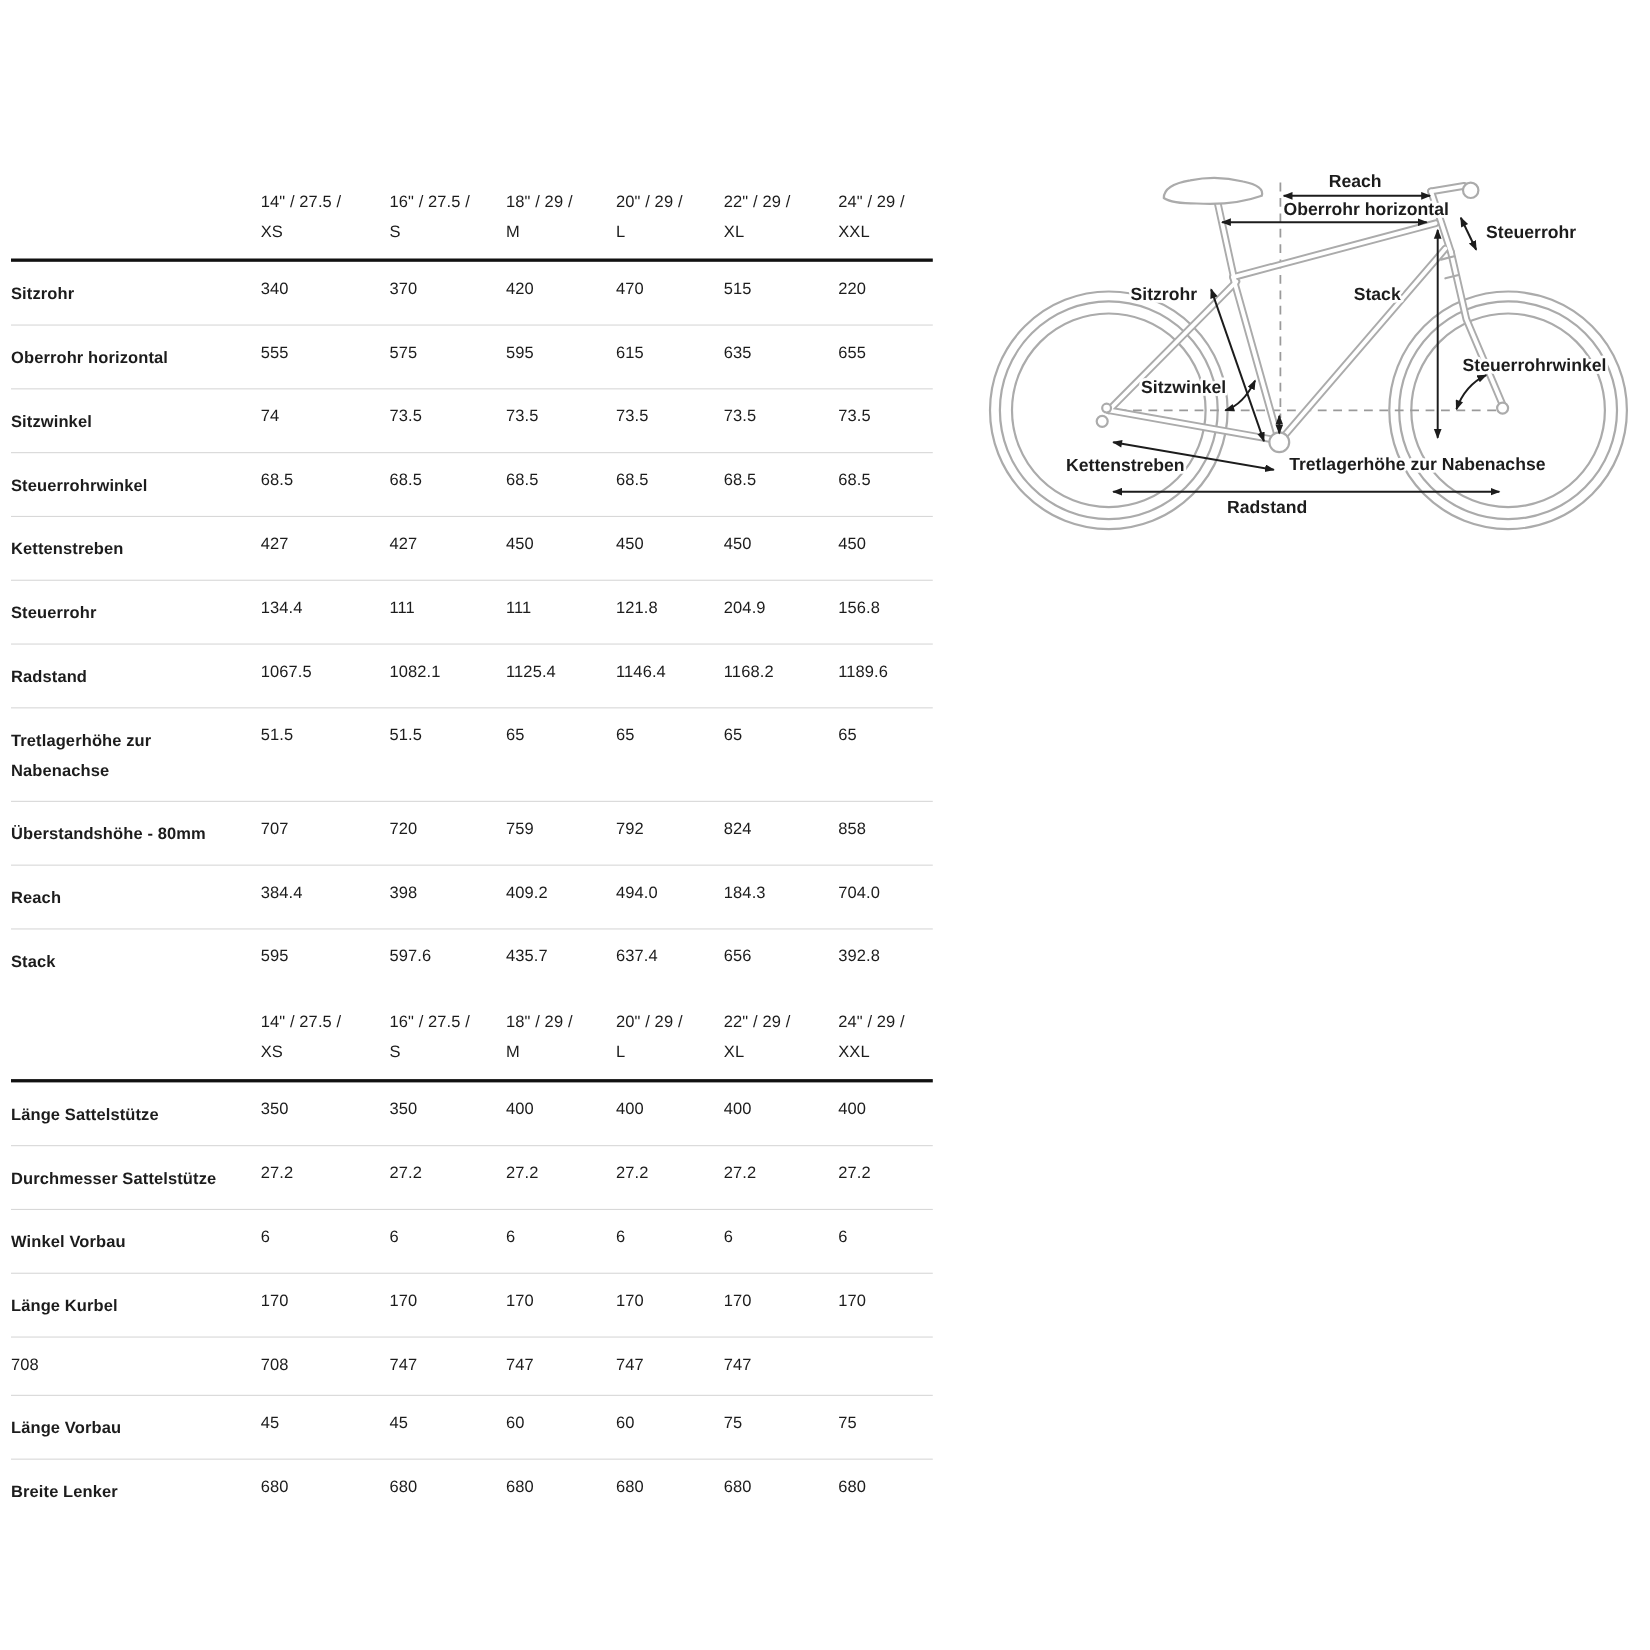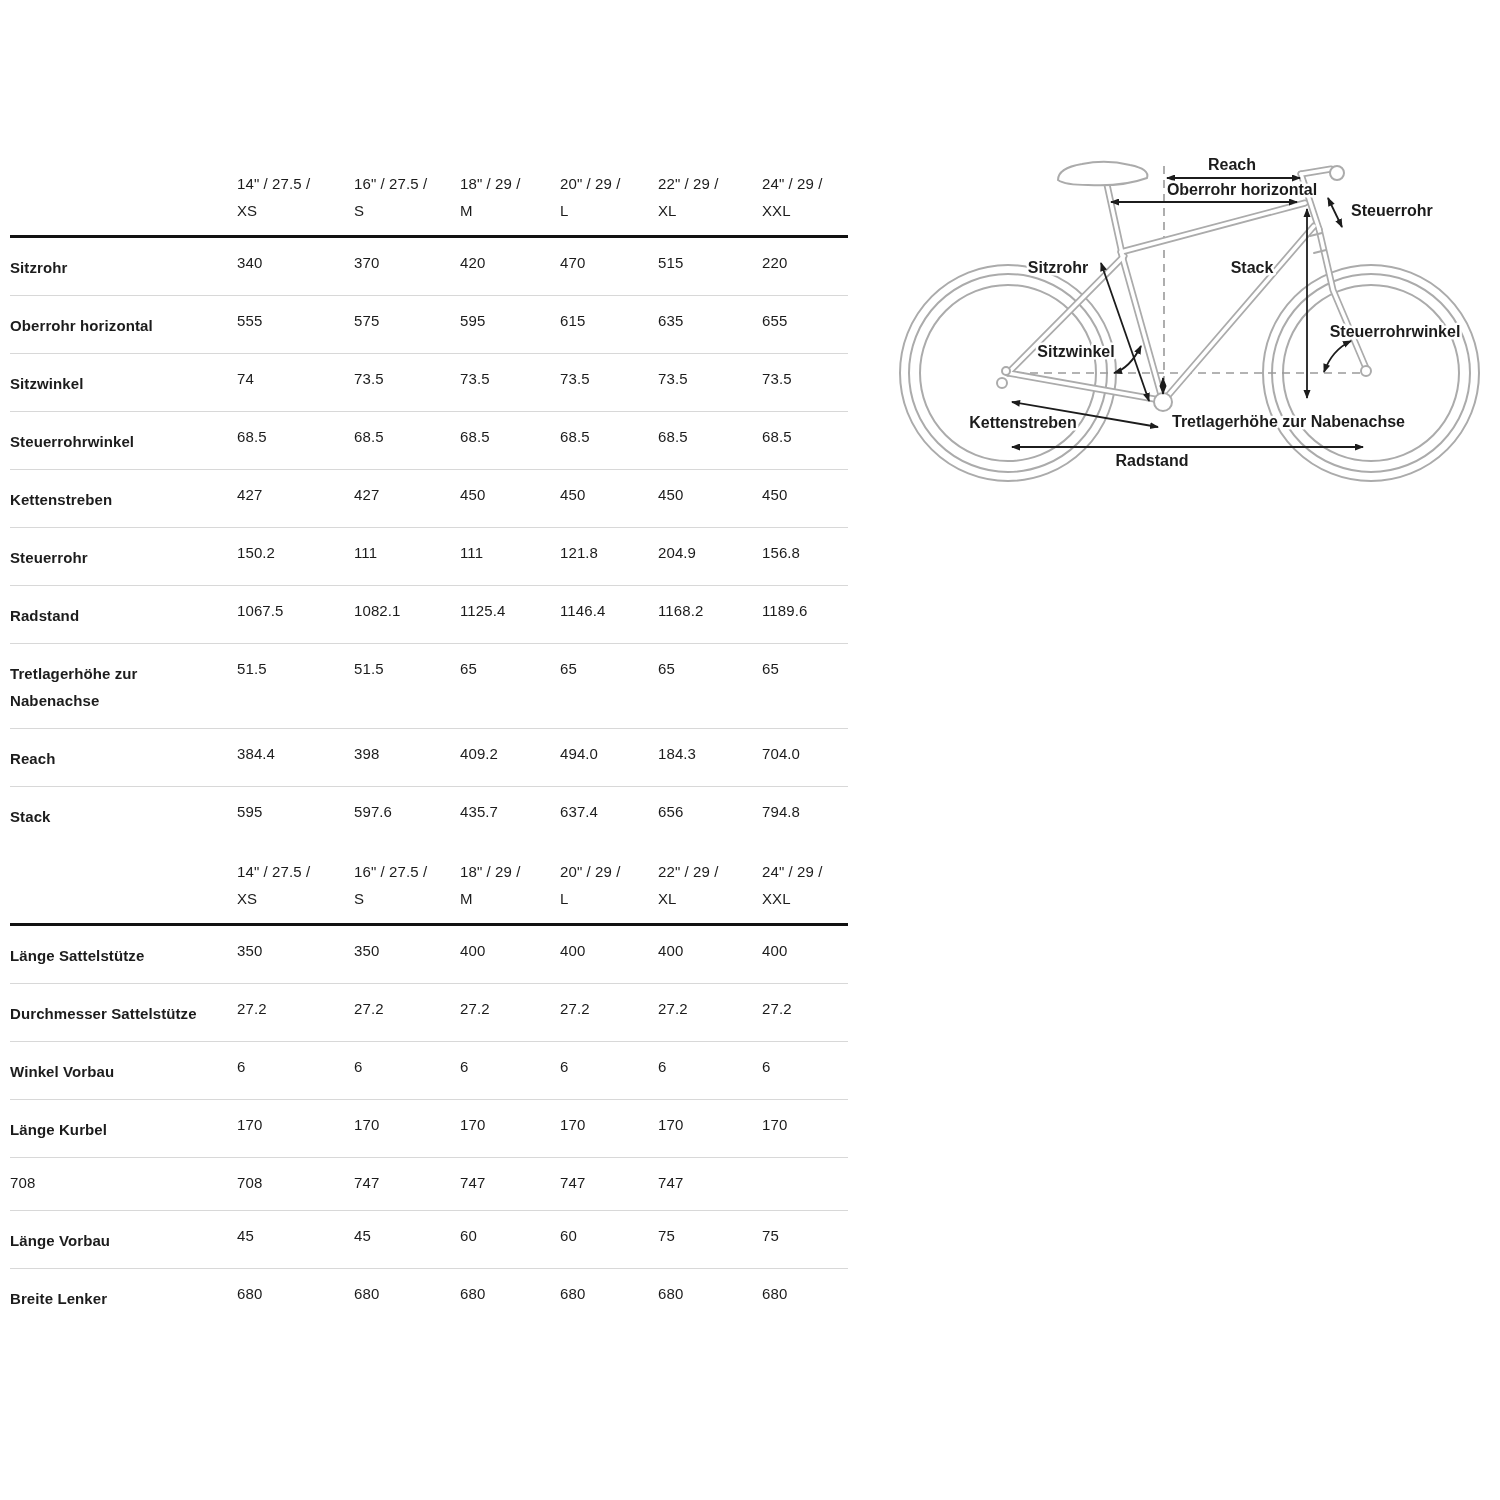--- a/index.html
+++ b/index.html
@@ -117,21 +117,21 @@
         <div class="lbl">Kettenstreben</div>
         <div class="val">427</div>
         <div class="val">427</div>
         <div class="val">450</div>
         <div class="val">450</div>
         <div class="val">450</div>
         <div class="val">450</div>
       </div>
       <div class="trow">
         <div class="lbl">Steuerrohr</div>
-        <div class="val">150.2</div>
+        <div class="val">134.4</div>
         <div class="val">111</div>
         <div class="val">111</div>
         <div class="val">121.8</div>
         <div class="val">204.9</div>
         <div class="val">156.8</div>
       </div>
       <div class="trow">
         <div class="lbl">Radstand</div>
         <div class="val">1067.5</div>
         <div class="val">1082.1</div>
@@ -143,36 +143,45 @@
       <div class="trow">
         <div class="lbl">Tretlagerhöhe zur Nabenachse</div>
         <div class="val">51.5</div>
         <div class="val">51.5</div>
         <div class="val">65</div>
         <div class="val">65</div>
         <div class="val">65</div>
         <div class="val">65</div>
       </div>
       <div class="trow">
+        <div class="lbl">Überstandshöhe - 80mm</div>
+        <div class="val">707</div>
+        <div class="val">720</div>
+        <div class="val">759</div>
+        <div class="val">792</div>
+        <div class="val">824</div>
+        <div class="val">858</div>
+      </div>
+      <div class="trow">
         <div class="lbl">Reach</div>
         <div class="val">384.4</div>
         <div class="val">398</div>
         <div class="val">409.2</div>
         <div class="val">494.0</div>
         <div class="val">184.3</div>
         <div class="val">704.0</div>
       </div>
       <div class="trow">
         <div class="lbl">Stack</div>
         <div class="val">595</div>
         <div class="val">597.6</div>
         <div class="val">435.7</div>
         <div class="val">637.4</div>
         <div class="val">656</div>
-        <div class="val">794.8</div>
+        <div class="val">392.8</div>
       </div>
     </div>
     <div class="table-block tbl2">
       <div class="trow thead">
         <div class="lbl"></div>
         <div class="hcell">
           <div class="">14" / 27.5 /</div>
           <div class="">XS</div>
         </div>
         <div class="hcell">

